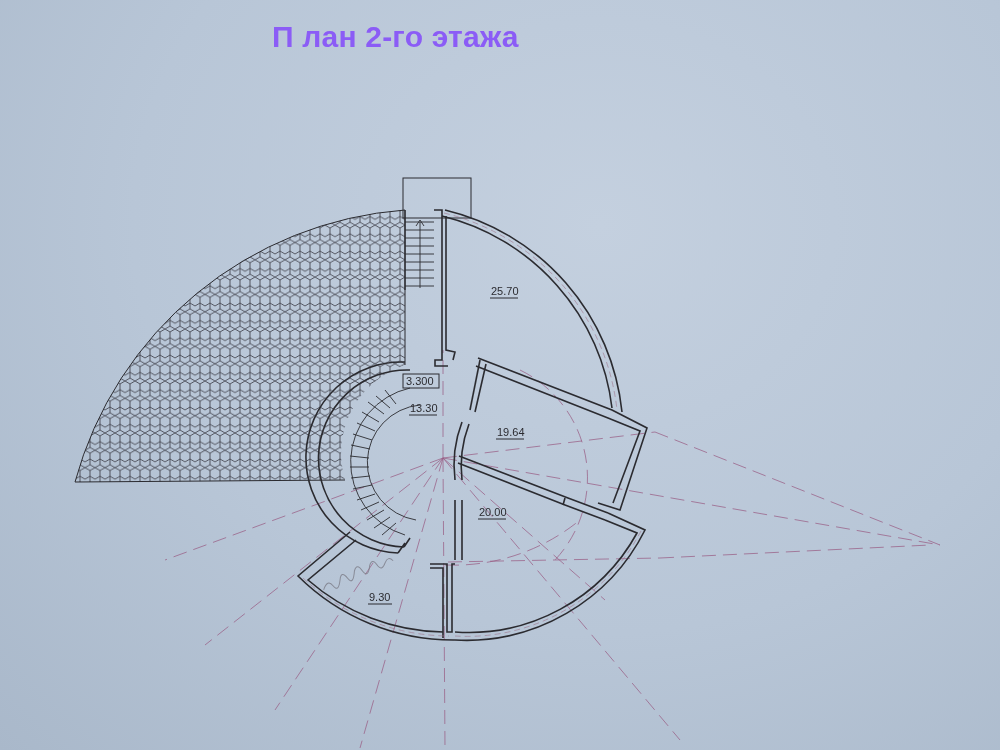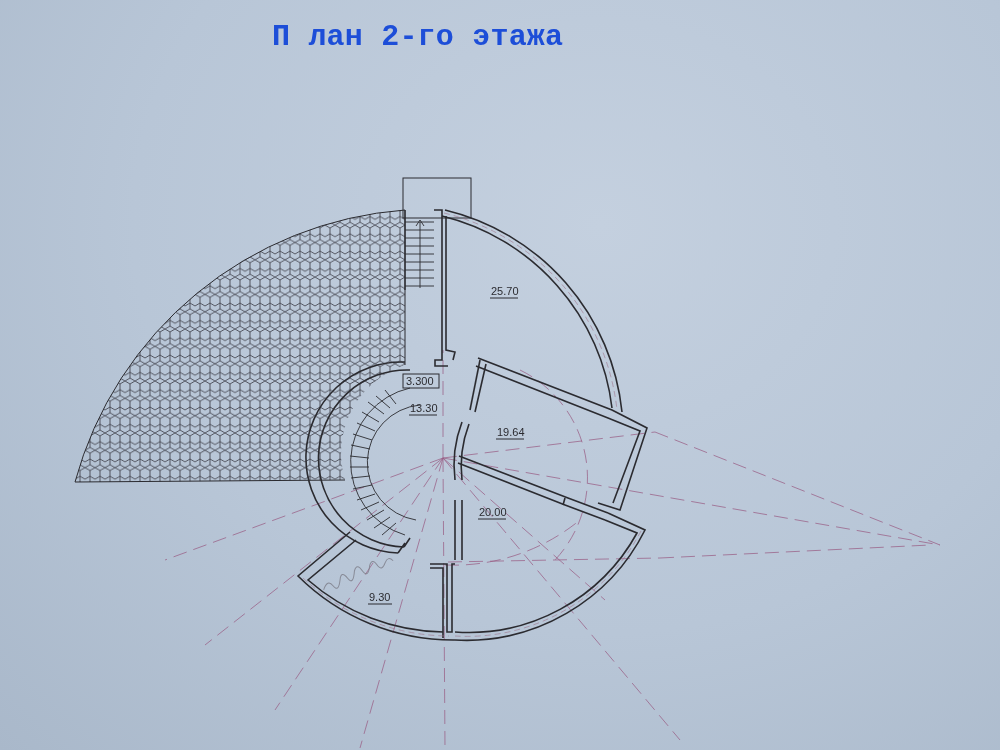--- a/index.html
+++ b/index.html
@@ -5,22 +5,22 @@
   html, body { margin: 0; padding: 0; }
   body {
     width: 1000px; height: 750px; overflow: hidden;
     background: #b9c7d8;
     background: radial-gradient(ellipse at 60% 30%, #c4d0df 0%, #b8c6d7 55%, #a9b8ca 100%);
     position: relative;
     font-family: "Liberation Sans", sans-serif;
   }
   .title {
     position: absolute; left: 272px; top: 20px;
-    font-family: Liberation Mono, monospace;
-    font-weight: bold; font-size: 30px; color: #1d4ed8;
+    font-family: Liberation Sans, sans-serif;
+    font-weight: bold; font-size: 30px; color: #8b5cf6;
     letter-spacing: 0.2px;
   }
   svg.plan { position: absolute; left: 0; top: 0; }
   .wall { fill: none; stroke: #2b2b30; stroke-width: 1.6; }
   .wall-in { fill: none; stroke: #2b2b30; stroke-width: 1.3; }
   .wall-center { fill: none; stroke: #9a6f86; stroke-width: 0.8; stroke-dasharray: 6 4; opacity: .7; }
   .constr { fill: none; stroke: #9a5f86; stroke-width: 1; stroke-dasharray: 14 7; opacity: .75; }
   .area-label { font-family: "Liberation Sans", sans-serif; font-size: 11px; fill: #2b2b30; }
 </style>
 </head>

